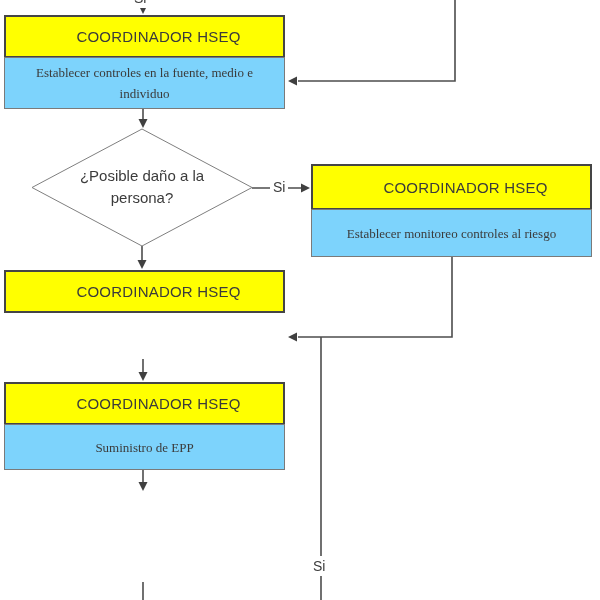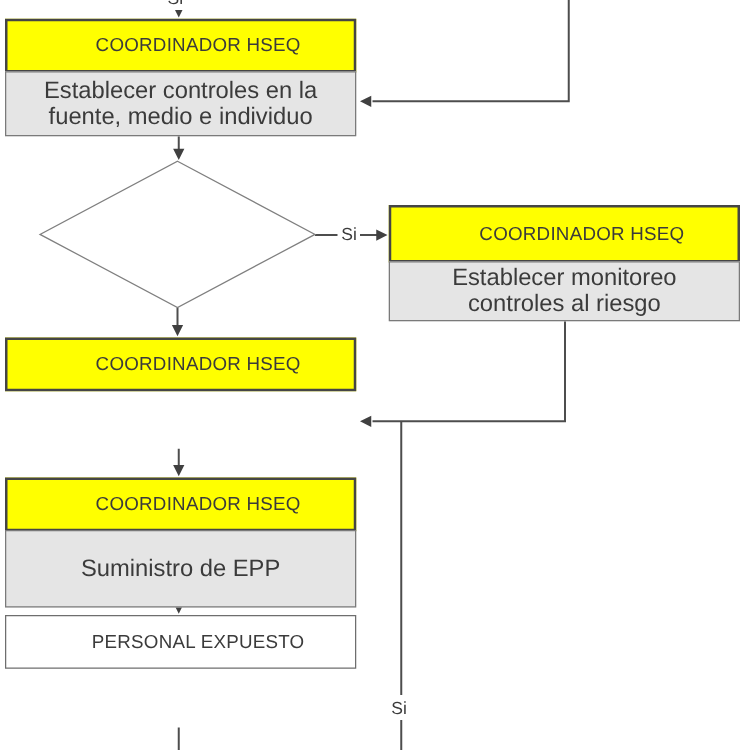--- a/index.html
+++ b/index.html
@@ -14,22 +14,22 @@
   .block-header{
     box-sizing:border-box;display:flex;align-items:center;justify-content:center;
     background:#ffff00;border:2px solid #454545;
     font-size:15px;letter-spacing:.2px;text-align:center;padding-left:28px;
   }
   .block-header.plain{
     background:#ffffff;border:1px solid #6e6e6e;
   }
   .block-body{
     box-sizing:border-box;display:flex;align-items:center;justify-content:center;
-    background:#e5e5e5;border:1px solid #7a7a7a;margin-top:-1px;
-    font-size:19px;line-height:21px;text-align:center;padding:2px 9px;
+    background:#7dd3fc;border:1px solid #7a7a7a;margin-top:-1px;
+    font-size:13px;line-height:21px;text-align:center;padding:2px 9px;font-family:Liberation Serif, serif;
   }
   .diamond-text{
     position:absolute;left:57px;top:165px;width:170px;
     font-size:15px;line-height:22px;text-align:center;
   }
   .yes-label{
     position:absolute;background:#ffffff;font-size:14px;line-height:18px;
     padding:1px 3px;
   }
 </style>
@@ -65,36 +65,36 @@
     </g>
 
     <polygon points="142,129 252,187.5 142,246 32,187.5" fill="#ffffff" stroke="#7f7f7f" stroke-width="1"></polygon>
   </svg>
 
   <div class="block" style="left:4px;top:15px;">
     <div class="block-header" style="height:43px;">COORDINADOR HSEQ</div>
     <div class="block-body" style="height:52px;">Establecer controles en la fuente, medio e individuo</div>
   </div>
 
+  <div class="diamond-text">¿Posible daño a la persona?</div>
 
   <div class="block" style="left:311px;top:164px;">
     <div class="block-header" style="height:46px;">COORDINADOR HSEQ</div>
     <div class="block-body" style="height:48px;">Establecer monitoreo controles al riesgo</div>
   </div>
 
   <div class="block" style="left:4px;top:270px;">
     <div class="block-header" style="height:43px;">COORDINADOR HSEQ</div>
   </div>
 
   <div class="block" style="left:4px;top:382px;">
     <div class="block-header" style="height:43px;">COORDINADOR HSEQ</div>
-    <div class="block-body" style="height:62px;text-align:center;">Suministro de EPP</div>
+    <div class="block-body" style="height:46px;text-align:center;">Suministro de EPP</div>
   </div>
 
   <div class="block" style="left:4px;top:492px;">
-    <div class="block-header plain" style="height:43px;">PERSONAL EXPUESTO</div>
   </div>
 
   <span class="yes-label" style="left:131px;top:-12px;">Si</span>
   <span class="yes-label" style="left:270px;top:177px;">Si</span>
   <span class="yes-label" style="left:310px;top:556px;">Si</span>
 
 </div>
 
 </body></html>

